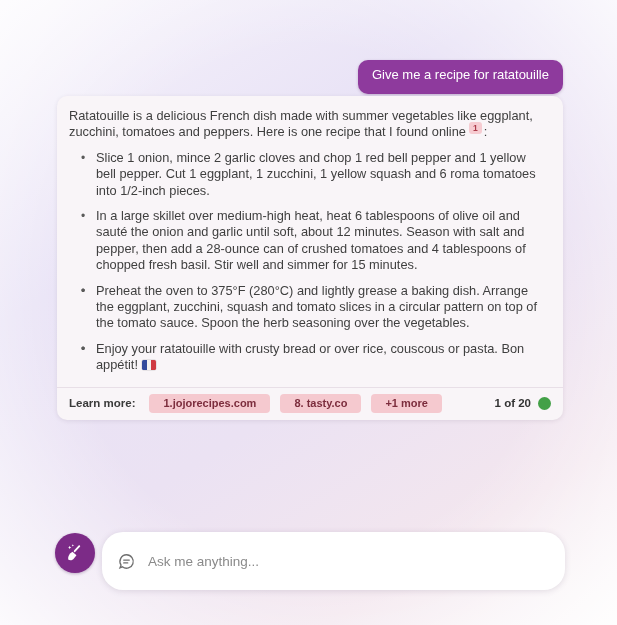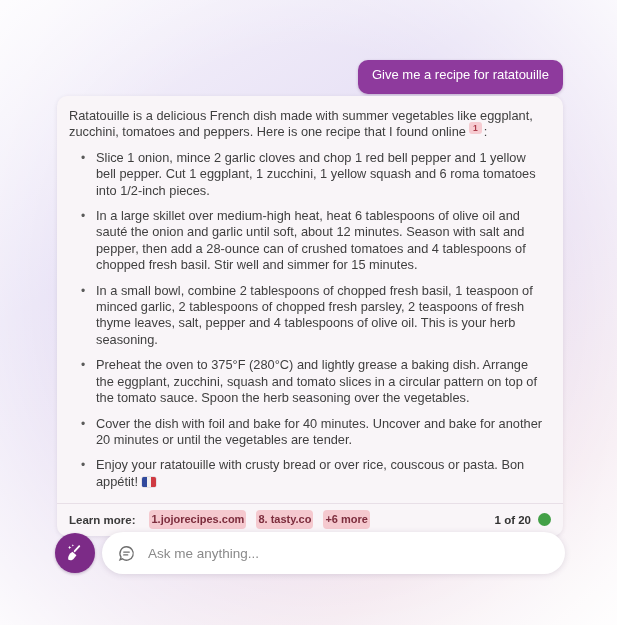--- a/index.html
+++ b/index.html
@@ -68,38 +68,38 @@
   .card-footer{
     border-top:1px solid #e8dfe7;
     display:flex;align-items:center;
     padding:6px 12px 7px 12px;
     gap:10px;
   }
   .learn-more{font-size:11.5px;font-weight:700;color:#3a3a3a;margin-right:4px;}
   .pill{
     background:#f5c9cf;color:#7c2d3d;
     font-size:11px;font-weight:700;
-    padding:3px 2px 4px;border-radius:4px;
+    padding:3px 14px 4px;border-radius:4px;
     cursor:pointer;white-space:nowrap;
   }
   .footer-right{margin-left:auto;display:flex;align-items:center;gap:7px;}
   .page-indicator{font-size:11.5px;font-weight:700;color:#333;}
   .status-dot{width:13px;height:13px;border-radius:50%;background:#43a047;}
   
   .input-bar{position:absolute;left:55px;top:532px;width:510px;height:42px;}
   .new-topic-btn{
     position:absolute;left:0;top:1px;
     width:40px;height:40px;border-radius:50%;
     background:#7c2b87;border:none;
     display:flex;align-items:center;justify-content:center;
     cursor:pointer;
     box-shadow:0 1px 3px rgba(70,20,80,0.3);
   }
   .ask-input-wrap{
-    position:absolute;left:47px;top:0;right:0;height:42px;
+    position:absolute;left:47px;top:0;right:0;height:58px;
     background:#ffffff;border-radius:21px;
     box-shadow:0 1px 6px rgba(90,70,100,0.16);
     display:flex;align-items:center;
   }
   .chat-icon{margin:0 10px 0 15px;display:flex;}
   .ask-input{
     border:none;outline:none;background:transparent;
     flex:1;height:100%;
     font-family:"Liberation Sans","DejaVu Sans",sans-serif;
     font-size:13.5px;color:#444;
@@ -115,31 +115,31 @@
   <div class="user-bubble">
     <span>Give me a recipe for ratatouille</span>
   </div>
 
   <div class="card">
     <div class="card-body">
       <p class="intro"><span>Ratatouille is a delicious French dish made with summer vegetables like eggplant, zucchini, tomatoes and peppers. Here is one recipe that I found online</span><span class="cite-sup">1</span><span>:</span></p>
       <ul class="recipe">
         <li><span class="dot">•</span><span>Slice 1 onion, mince 2 garlic cloves and chop 1 red bell pepper and 1 yellow bell pepper. Cut 1 eggplant, 1 zucchini, 1 yellow squash and 6 roma tomatoes into 1/2-inch pieces.</span></li>
         <li><span class="dot">•</span><span>In a large skillet over medium-high heat, heat 6 tablespoons of olive oil and sauté the onion and garlic until soft, about 12 minutes. Season with salt and pepper, then add a 28-ounce can of crushed tomatoes and 4 tablespoons of chopped fresh basil. Stir well and simmer for 15 minutes.</span></li>
-        <li><span class="dot">•</span><span>In a small bowl, combine 2 tablespoons of chopped fresh basil, 1 teaspoon of minced garlic, 2 tablespoons of chopped fresh parsley, 2 teaspoons of fresh thyme leaves, salt, pepper and 4 tablespoons of olive oil. This is your herb seasoning.</span></li>
+        <li><span class="dot">•</span></li>
         <li><span class="dot">•</span><span>Preheat the oven to 375°F (280°C) and lightly grease a baking dish. Arrange the eggplant, zucchini, squash and tomato slices in a circular pattern on top of the tomato sauce. Spoon the herb seasoning over the vegetables.</span></li>
-        <li><span class="dot">•</span><span>Cover the dish with foil and bake for 40 minutes. Uncover and bake for another 20 minutes or until the vegetables are tender.</span></li>
+        <li><span class="dot">•</span></li>
         <li><span class="dot">•</span><span>Enjoy your ratatouille with crusty bread or over rice, couscous or pasta. Bon appétit!</span><span class="flag"><i class="b"></i><i class="w"></i><i class="r"></i></span></li>
       </ul>
     </div>
     <div class="card-footer">
       <span class="learn-more">Learn more:</span>
       <span class="pill">1.jojorecipes.com</span>
       <span class="pill">8. tasty.co</span>
-      <span class="pill">+6 more</span>
+      <span class="pill">+1 more</span>
       <span class="footer-right">
         <span class="page-indicator">1 of 20</span>
         <span class="status-dot"></span>
       </span>
     </div>
   </div>
 
   <div class="input-bar">
     <button class="new-topic-btn">
       <span style="display:flex;">

